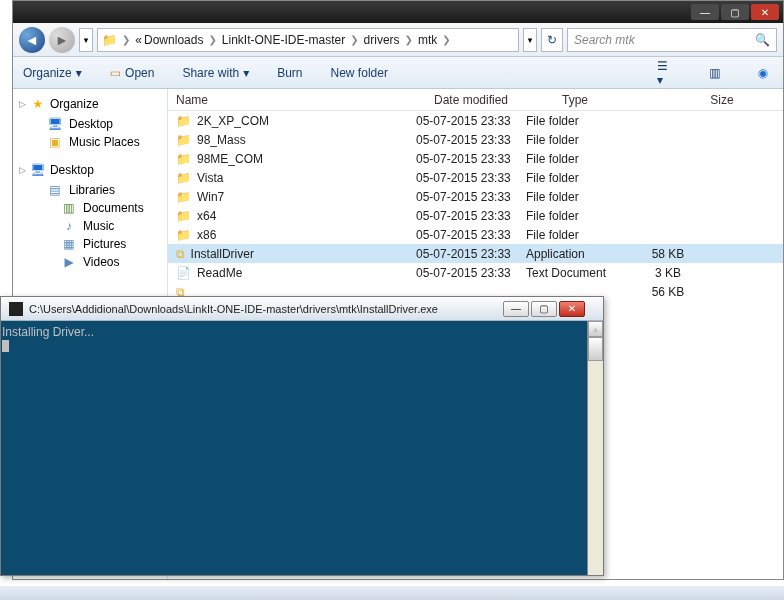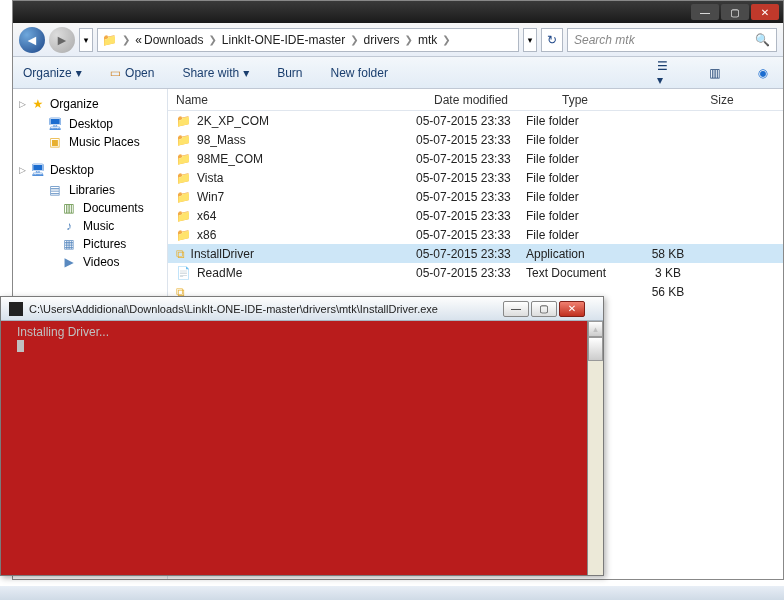--- a/index.html
+++ b/index.html
@@ -86,22 +86,22 @@
 }
 .console .ctitle {
   height:24px; background: linear-gradient(#fdfdfd,#d8e2ec); border-bottom:1px solid #a8b4c0;
   display:flex; align-items:center; padding:0 18px 0 8px; font-size:11px; color:#222;
 }
 .console .ctitle .cicon { width:14px; height:14px; background:#222; margin-right:6px;}
 .console .ctitle .spacer { flex:1;}
 .console .cbtn { width:26px; height:16px; margin-left:2px; border:1px solid #888; background:linear-gradient(#fff,#ddd); font-size:10px; display:flex; align-items:center; justify-content:center; border-radius:2px; cursor:pointer;}
 .console .cbtn.red { background:linear-gradient(#f08070,#c03020); color:#fff; border-color:#802018;}
 .console .cbody {
-  height: calc(100% - 24px); background:#b91c1c; color:#c0c0c0; font-family: "Consolas","Courier New",monospace;
-  font-size:12px; padding:4px 16px; position:relative;
+  height: calc(100% - 24px); background:#0c4a6e; color:#c0c0c0; font-family: "Consolas","Courier New",monospace;
+  font-size:12px; padding:4px 1px; position:relative;
 }
 .console .scrollbar { position:absolute; right:0; top:0; width:16px; height:100%; background:#ece9d8; border-left:1px solid #888;}
 .console .scrollbar .sbbtn { height:16px; background:linear-gradient(#fff,#ccc); border:1px solid #999; font-size:9px; display:flex; align-items:center; justify-content:center;}
 .console .scrollbar .sbthumb { height:24px; background:linear-gradient(#fff,#ccc); border:1px solid #999; margin-top:0;}
 .cursor { display:inline-block; width:7px; height:12px; background:#c0c0c0; vertical-align:middle;}
 
 .taskbar { position:absolute; left:0; bottom:0; width:784px; height:14px; background:linear-gradient(#e8eef6,#cfdae6);}
 </style>
 </head>
 <body>

